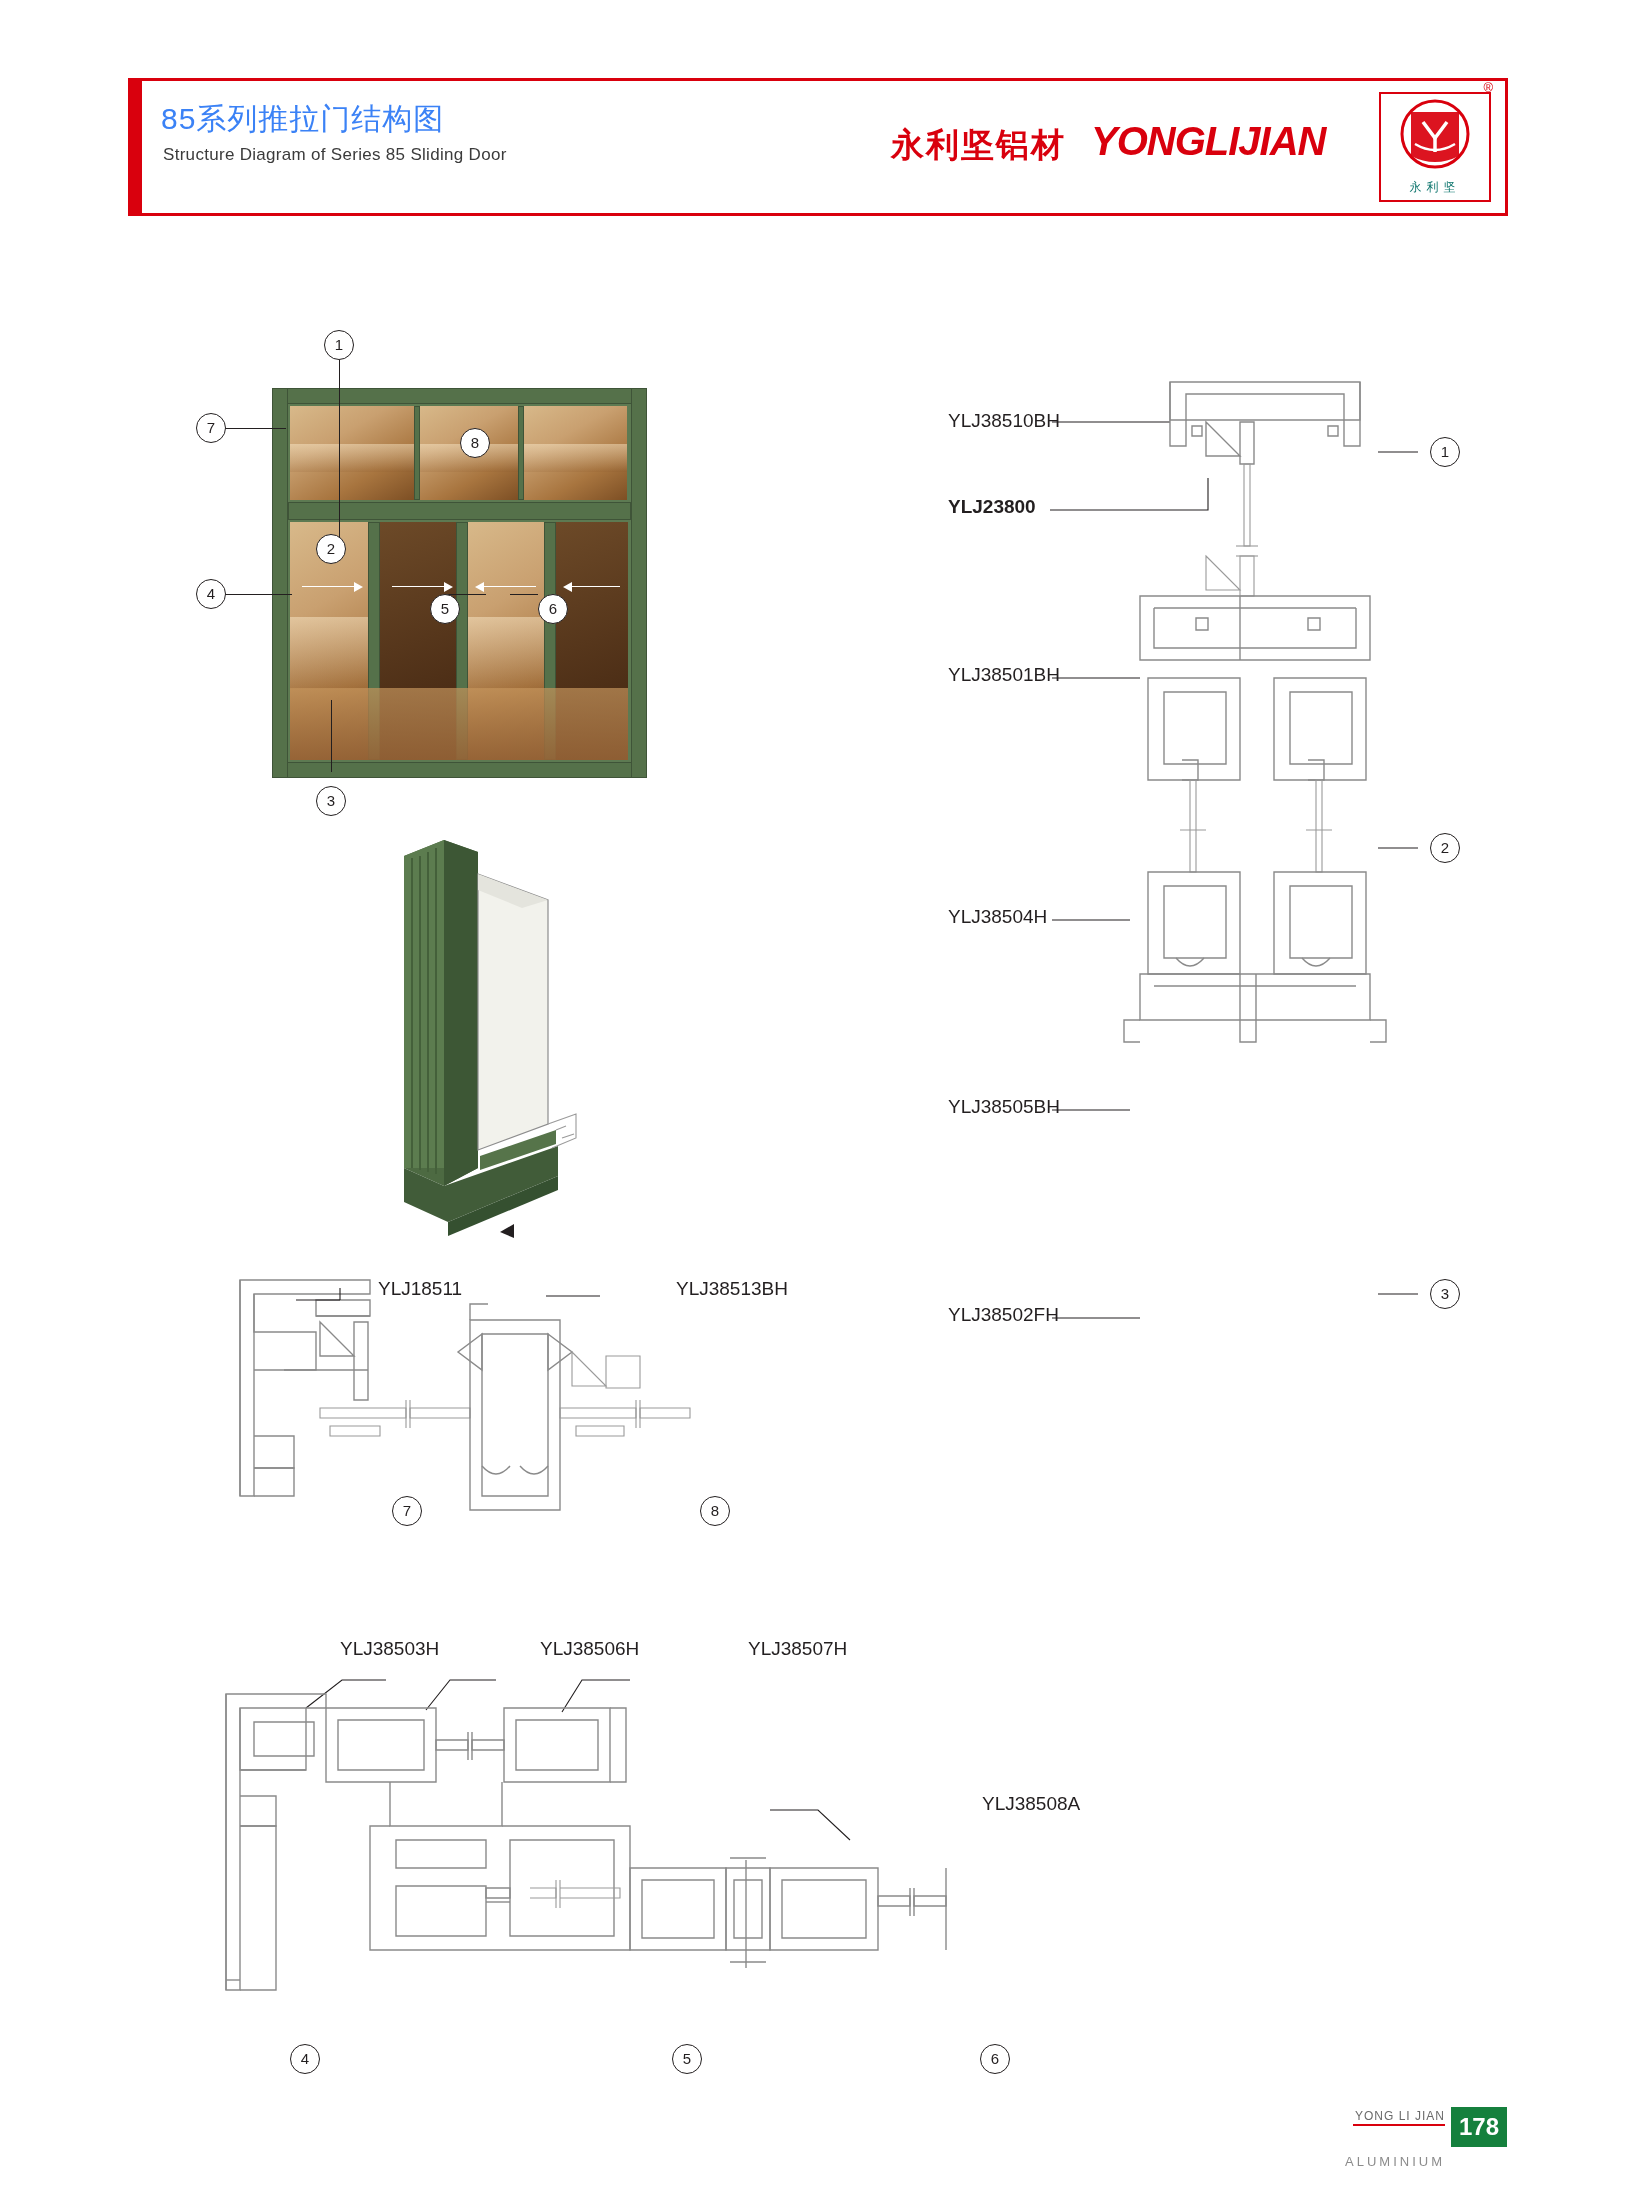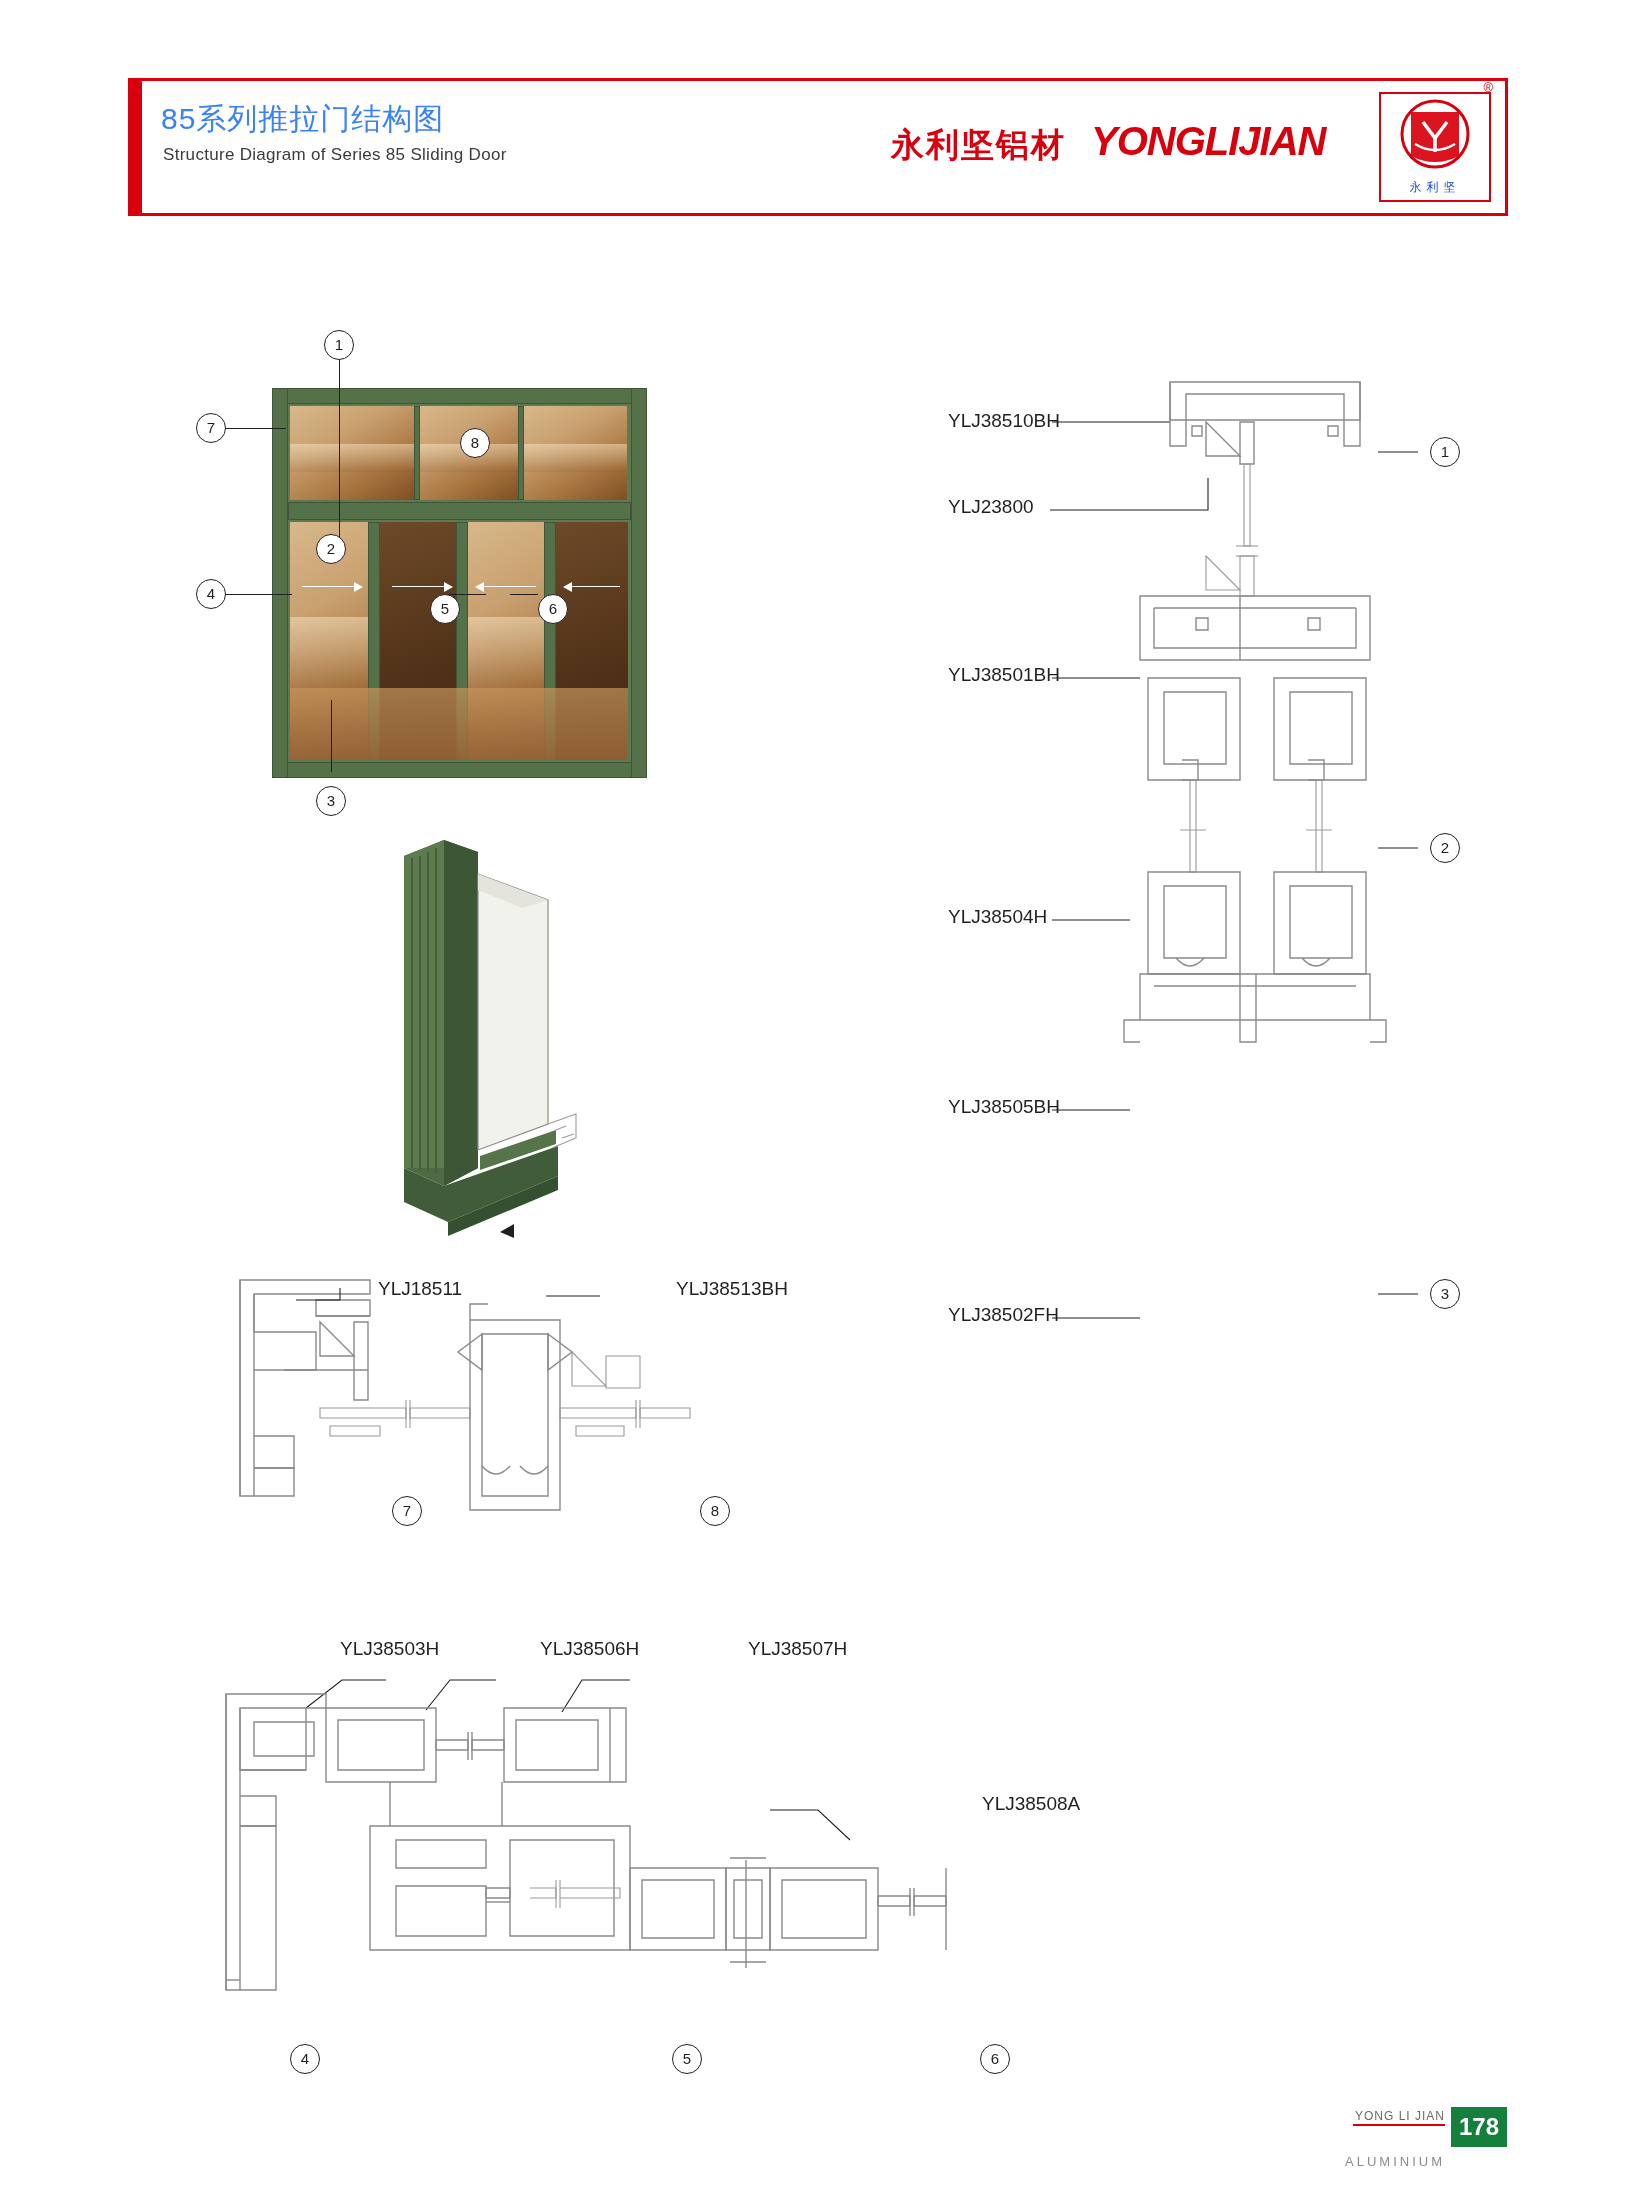--- a/index.html
+++ b/index.html
@@ -85,21 +85,21 @@
     font-size: 13px;
     color: #d9000d;
   }
   .logo-sub {
     position: absolute;
     left: 0;
     bottom: 4px;
     width: 100%;
     text-align: center;
     font-size: 12px;
-    color: #1d4ed8;
+    color: #0f766e;
     letter-spacing: 5px;
     font-family: Liberation Serif, serif;
   }
 
   
   .bubble {
     position: absolute;
     width: 30px;
     height: 30px;
     border: 1.6px solid #231f20;
@@ -411,21 +411,21 @@
       <path d="M200 614 L430 614 L430 660 L200 660 Z"></path>
       <path d="M214 626 L416 626"></path>
       <path d="M300 614 L300 682 L316 682 L316 614"></path>
       <path d="M200 660 L184 660 L184 682 L200 682"></path>
       <path d="M430 660 L446 660 L446 682 L430 682"></path>
     </g>
   </svg>
 </div>
 
 <div class="plabel" style="left:948px;top:410px;">YLJ38510BH</div>
-<div class="plabel" style="left:948px;top:496px;">YLJ23800</div>
+<div class="plabel" style="left:948px;top:496px;font-weight:bold;">YLJ23800</div>
 <div class="plabel" style="left:948px;top:664px;">YLJ38501BH</div>
 <div class="plabel" style="left:948px;top:906px;">YLJ38504H</div>
 <div class="plabel" style="left:948px;top:1096px;text-align:right;">YLJ38505BH</div>
 <div class="plabel" style="left:948px;top:1304px;">YLJ38502FH</div>
 
 <div class="bubble" style="left:1430px;top:437px;"><span>1</span></div>
 <div class="bubble" style="left:1430px;top:833px;"><span>2</span></div>
 <div class="bubble" style="left:1430px;top:1279px;"><span>3</span></div>
 
 <div style="position:absolute;left:220px;top:1260px;width:620px;height:290px;">

